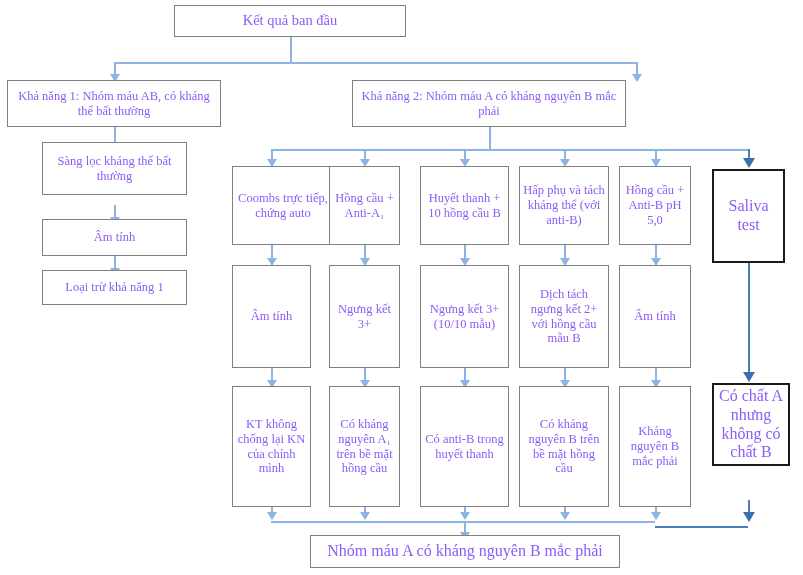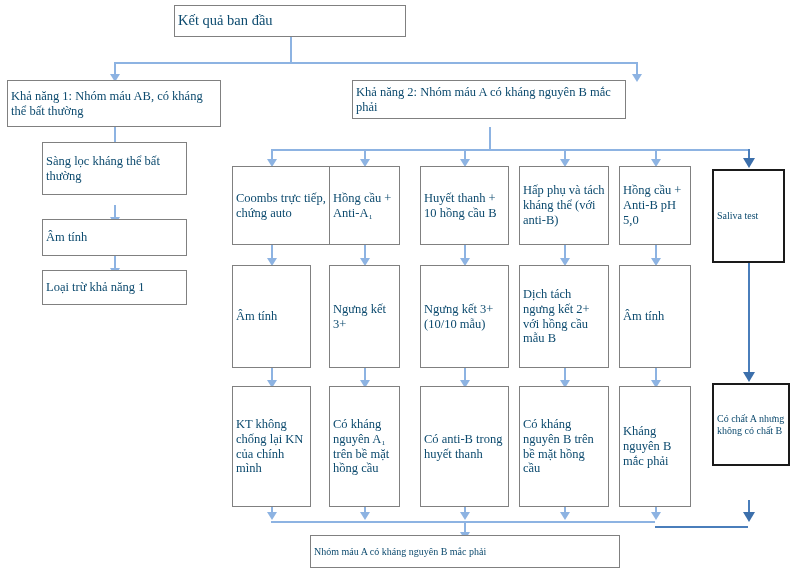--- a/index.html
+++ b/index.html
@@ -19,23 +19,23 @@
     overflow: hidden;
   }
   .box {
     position: absolute;
     box-sizing: border-box;
     border: 1px solid #808080;
     background: #ffffff;
     display: flex;
     align-items: center;
     justify-content: center;
-    text-align: left;
+    text-align: center;
     line-height: 1.18;
-    color: #0c4a6e;
+    color: #8b5cf6;
     padding: 2px 3px;
     z-index: 5;
   }
   .box.dark {
     border: 2px solid #1a1a1a;
   }
   .box .txt {
     display: block;
     width: 100%;
     white-space: pre-line;
@@ -65,21 +65,21 @@
     border-top: 8px solid #8db3e2;
     z-index: 3;
   }
   .arrow.strong {
     border-top-color: #3c6fab;
     border-left-width: 6px;
     border-right-width: 6px;
     border-top-width: 10px;
   }
   .f12 { font-size: 12.5px; }
-  .f13 { font-size: 10px; }
+  .f13 { font-size: 16px; }
   .f14 { font-size: 14.5px; }
 </style>
 </head>
 <body>
 
 <div id="canvas">
 
   <div class="vline" style="left:290px; top:37px; height:26px;"></div>
   <div class="hline" style="left:114px; top:62px; width:523px;"></div>
   <div class="vline" style="left:114px; top:62px; height:14px;"></div>
@@ -155,21 +155,21 @@
   <div class="arrow" style="left:460px; top:532px;"></div>
 
   <div class="box f14" style="left:174px; top:5px; width:232px; height:32px;">
     <span class="txt">Kết quả ban đầu</span>
   </div>
 
   <div class="box f12" style="left:7px; top:80px; width:214px; height:47px;">
     <span class="txt">Khả năng 1: Nhóm máu AB, có kháng thể bất thường</span>
   </div>
 
-  <div class="box f12" style="left:352px; top:80px; width:274px; height:39px;">
+  <div class="box f12" style="left:352px; top:80px; width:274px; height:47px;">
     <span class="txt">Khả năng 2: Nhóm máu A có kháng nguyên B mắc phải</span>
   </div>
 
   <div class="box f12" style="left:42px; top:142px; width:145px; height:53px;">
     <span class="txt">Sàng lọc kháng thể bất thường</span>
   </div>
 
   <div class="box f12" style="left:42px; top:219px; width:145px; height:37px;">
     <span class="txt">Âm tính</span>
   </div>

